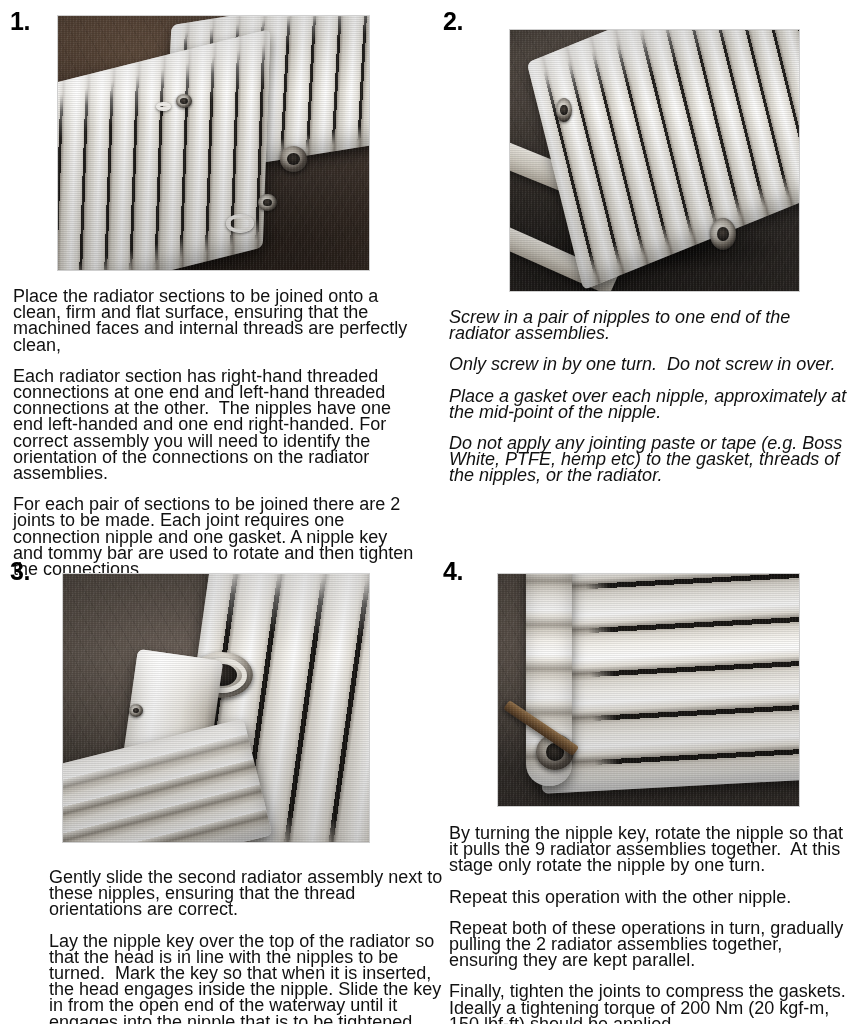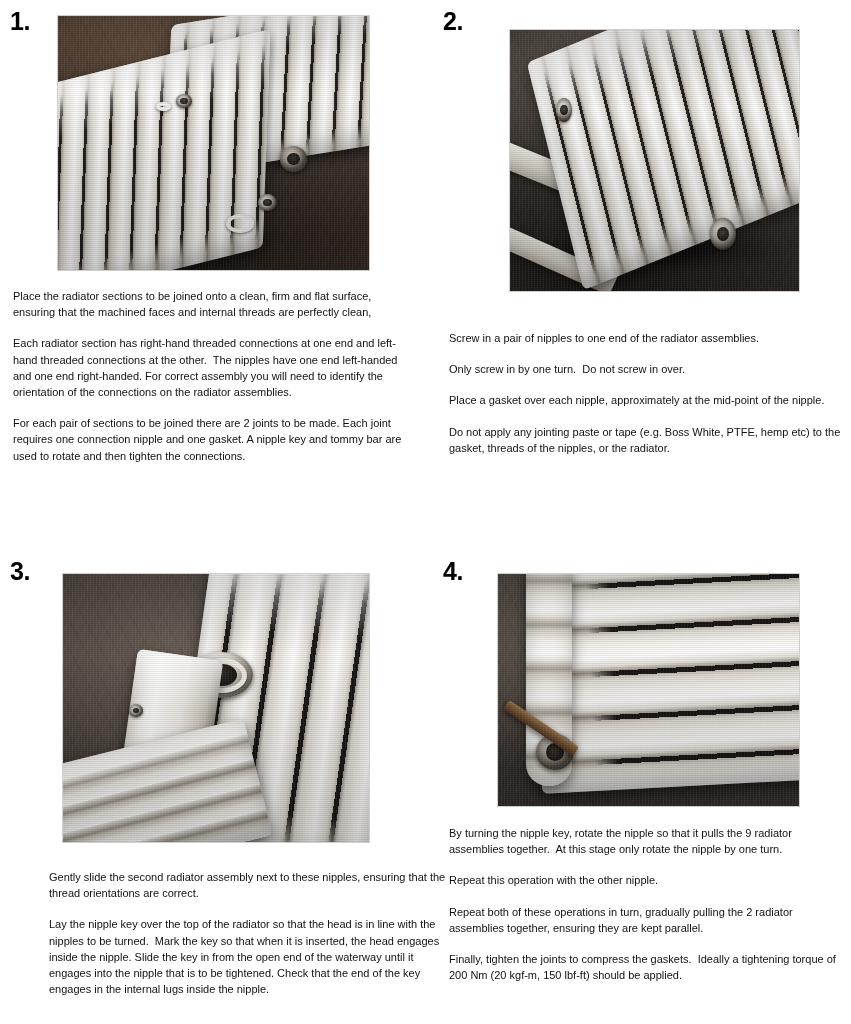--- a/index.html
+++ b/index.html
@@ -44,21 +44,21 @@
   }
 
   .photo {
     position: absolute;
     inset: 0;
     overflow: hidden;
   }
 
   .body-text {
     position: absolute;
-    font-size: 11px;
+    font-size: 18px;
     line-height: 16.2px;
     color: #111;
   }
   .body-text p {
     margin: 0 0 15px 0;
     white-space: pre-wrap;
   }
   .body-text p:last-child { margin-bottom: 0; }
 
   
@@ -260,21 +260,21 @@
         </div>
 
         <div class="nipple" style="left:46px;top:68px;width:16px;height:24px;"></div>
         <div class="nipple" style="left:200px;top:188px;width:26px;height:32px;"></div>
 
         <div class="photo-tone"></div>
         <div class="photo-noise"></div>
       </div>
     </div>
 
-    <div class="body-text" style="left:24px;top:330px;width:400px;">
+    <div class="body-text" style="left:24px;top:309px;width:400px;font-style:italic;">
       <p>Screw in a pair of nipples to one end of the radiator assemblies.</p>
       <p>Only screw in by one turn.  Do not screw in over.</p>
       <p>Place a gasket over each nipple, approximately at the mid-point of the nipple.</p>
       <p>Do not apply any jointing paste or tape (e.g. Boss White, PTFE, hemp etc) to the gasket, threads of the nipples, or the radiator.</p>
     </div>
   </div>
 
   <div class="step" style="left:0;top:545px;width:425px;height:479px;">
     <div class="step-number" style="left:10px;top:14px;">3.</div>
 

